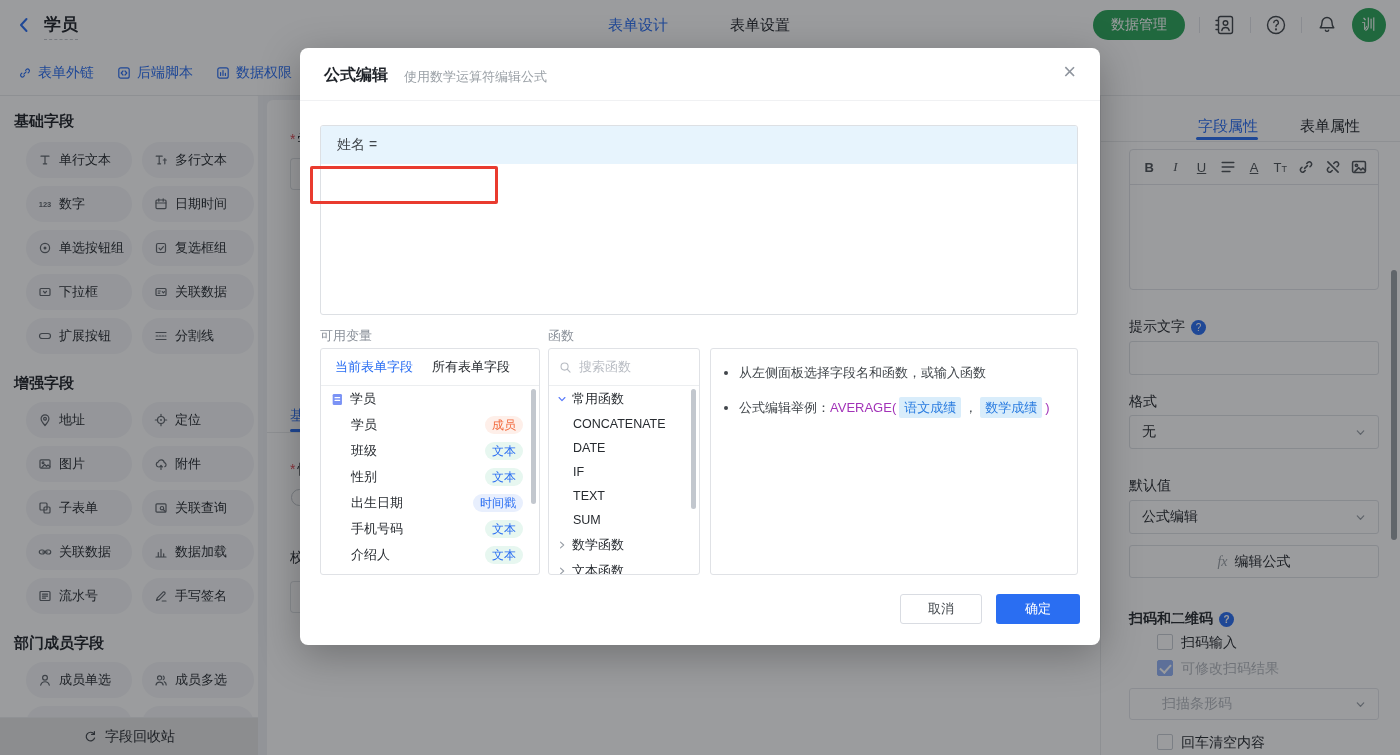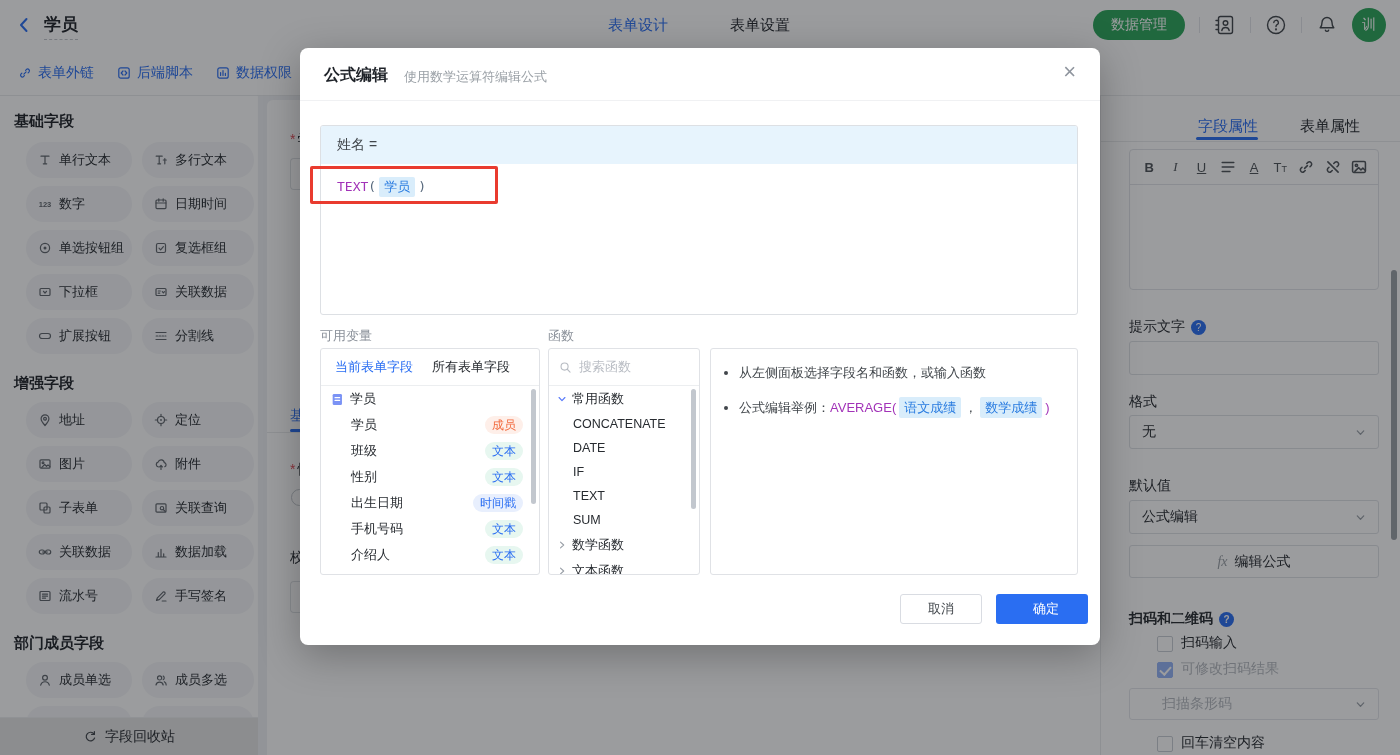--- a/index.html
+++ b/index.html
@@ -80,21 +80,21 @@
   .input,.select{position:absolute;left:28px;width:250px;height:34px;border:1px solid #dfe2e6;
                  border-radius:3px;background:#fff;box-sizing:border-box;font-size:14px;color:#272b30;
                  display:flex;align-items:center;padding:0 12px;}
   .select{cursor:pointer;justify-content:space-between;}
   .select .chev{width:11px;height:11px;color:#9aa0a8;}
   .select.disabled{color:#b5b9bf;border-color:#e4e6ea;padding-left:32px;}
   .fx-btn{position:absolute;left:28px;width:250px;height:33px;border:1px solid #dfe2e6;border-radius:3px;
           background:#fff;display:flex;align-items:center;justify-content:center;gap:7px;
           font-size:14px;color:#272b30;cursor:pointer;box-sizing:border-box;}
   .fx-g{font-family:"Liberation Serif",serif;font-style:italic;color:#9aa0a6;font-size:14px;}
-  .cb-row{position:absolute;left:28px;display:flex;align-items:flex-end;gap:8px;font-size:14px;
+  .cb-row{position:absolute;left:28px;display:flex;align-items:flex-start;gap:8px;font-size:14px;
           color:#272b30;cursor:pointer;padding-left:28px;}
   .cb{width:16px;height:16px;border:1px solid #c9cdd4;border-radius:2px;background:#fff;
       box-sizing:border-box;position:relative;}
   .cb.checked{background:#94b4f7;border-color:#94b4f7;}
   .cb.checked::after{content:"";position:absolute;left:4px;top:1px;width:5px;height:9px;
       border:solid #fff;border-width:0 2px 2px 0;transform:rotate(42deg);}
   .cb-row.disabled{color:#b5b9bf;}
 
   .win-scroll{position:absolute;left:1391px;top:270px;width:6px;height:270px;background:#9aa0a6;
               border-radius:3px;z-index:2;cursor:grab;}
@@ -146,21 +146,21 @@
 
   .help ul{margin:14px 0 0 0;padding:0 14px 0 28px;}
   .help li{font-size:13px;color:#41464b;margin-bottom:14px;line-height:1.5;}
   .ex-fn{color:#a233b8;}
 
   .m-cancel{position:absolute;left:600px;top:546px;width:82px;height:30px;border:1px solid #d9dce2;
             border-radius:3px;background:#fff;font-size:13px;color:#41464b;display:flex;
             align-items:center;justify-content:center;cursor:pointer;box-sizing:border-box;}
   .m-ok{position:absolute;left:696px;top:546px;width:84px;height:30px;border-radius:3px;
         background:#2a6ef2;color:#fff;font-size:13px;display:flex;align-items:center;
-        justify-content:center;cursor:pointer;padding-left:8px;}
+        justify-content:center;cursor:pointer;}
 </style>
 </head>
 <body>
 
 <div class="stage">
 
   <div class="topbar">
     <span class="back">
       <svg viewBox="0 0 16 16" width="16" height="16">
           <path d="M10.5 2L5 8l5.5 6" fill="none" stroke="#2a6ef2" stroke-width="2" stroke-linecap="round" stroke-linejoin="round"></path>
@@ -573,23 +573,20 @@
   <div class="overlay"></div>
 
   <div class="modal">
     <span class="m-title">公式编辑</span>
     <span class="m-sub">使用数学运算符编辑公式</span>
     <span class="m-close">×</span>
     <div class="m-hr"></div>
 
     <div class="fml-box">
       <div class="fml-head">姓名 =</div>
-      <div class="fml-body">
-        <span class="fml-fn">TEXT</span><span>(</span><span class="chip">学员</span><span>)</span>
-      </div>
     </div>
     <div class="red-annot"></div>
 
     <span class="m-lbl" style="left:20px">可用变量</span>
     <span class="m-lbl" style="left:248px">函数</span>
 
     <div class="panel vars">
       <div class="v-tabs">
         <span class="v-tab active" style="margin-left:14px">当前表单字段</span>
         <span class="v-tab" style="margin-left:19px;color:#272b30">所有表单字段</span>

